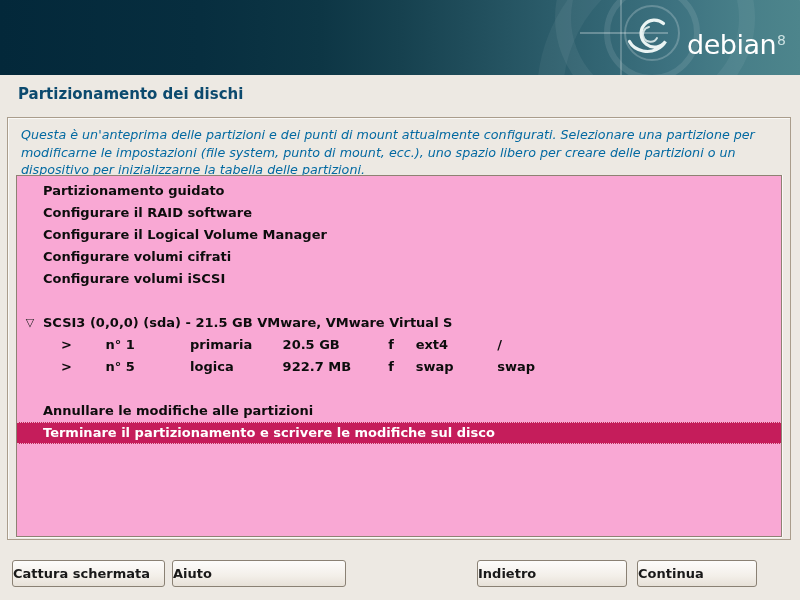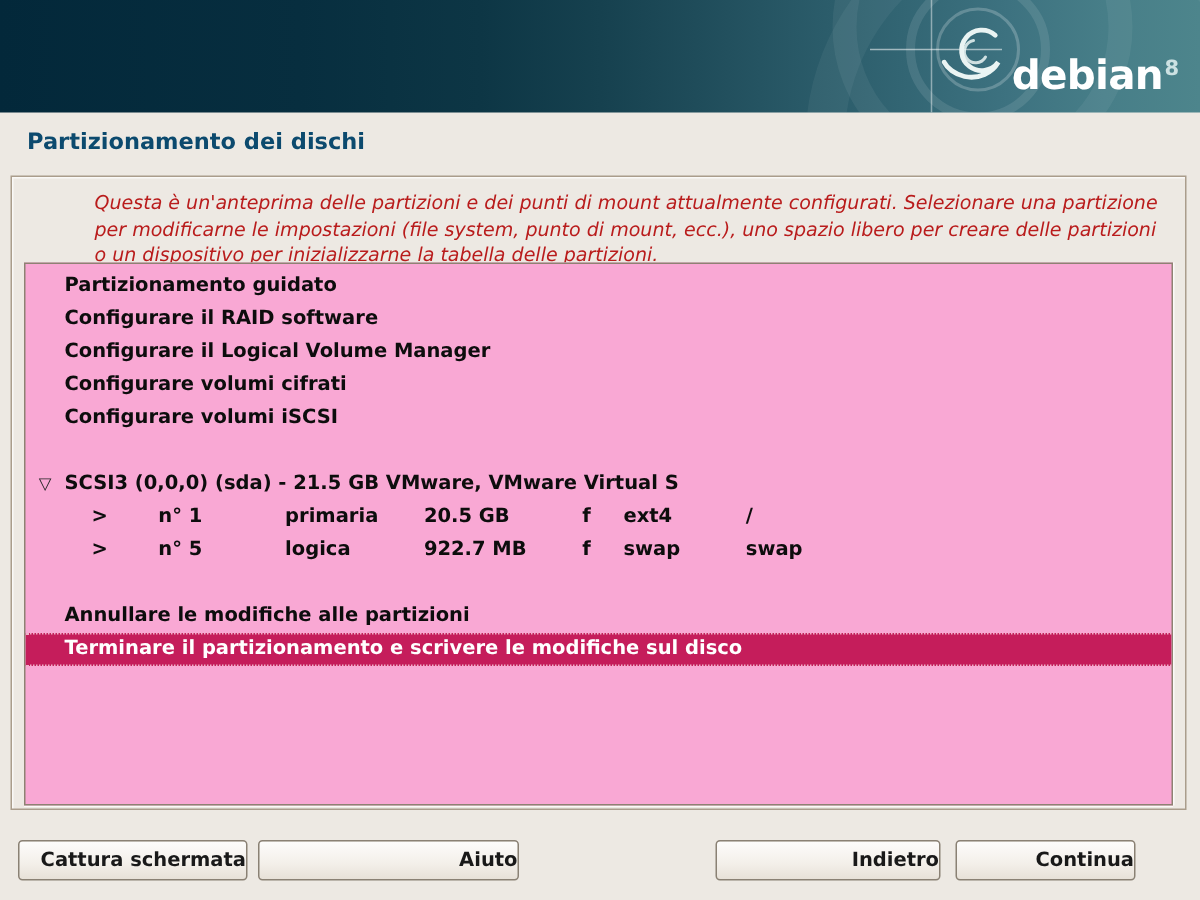--- a/index.html
+++ b/index.html
@@ -15,23 +15,23 @@
   .banner {
     position:absolute; left:0; top:0; width:800px; height:75px;
     background:linear-gradient(90deg,
       #03283a 0%, #072e3f 25%, #0d3645 40%, #16414f 50%,
       #1f4c5a 58%, #285866 66%, #326573 75%, #3d7280 84%,
       #477e88 92%, #4d858c 100%);
     overflow:hidden;
   }
   .banner svg { position:absolute; left:0; top:0; }
   .brand {
-    position:absolute; right:14px; top:32px;
+    position:absolute; right:14px; top:20px;
     color:#ffffff; font-size:27px; letter-spacing:-0.5px;
-    line-height:28px; font-weight:bold;
+    line-height:40px; font-weight:normal;
   }
   .brand sup {
     font-size:14px; color:rgba(222,238,238,0.88);
     vertical-align:9px; margin-left:1px; letter-spacing:0;
   }
 
   
   .page-title {
     position:absolute; left:18px; top:85px;
     font-size:15px; font-weight:bold; color:#0c4a6e;
@@ -39,21 +39,21 @@
 
   
   .frame {
     position:absolute; left:7px; top:117px; width:784px; height:423px;
     border:1px solid #aa9d8c;
     box-shadow:inset 1px 1px 0 rgba(255,255,255,0.7);
   }
   .description {
     padding:8px 12px 0 13px;
     font-size:12.7px; font-style:italic; line-height:17.6px;
-    color:#b91c1c; max-width:775px;margin-left:42px;
+    color:#0369a1; max-width:775px;
   }
 
   
   .listbox {
     position:absolute; left:8px; top:57px; width:766px; height:362px;
     background:#f9a8d4;
     border:1px solid #8e8273;
     box-shadow:0 1px 0 #fbfaf7, 1px 0 0 #fbfaf7;
     padding-top:4px;
     overflow:hidden;
@@ -83,21 +83,21 @@
     line-height:20px;
   }
 
   
   .btn {
     position:absolute; top:560px; height:27px;
     background:linear-gradient(#fdfcfb, #f3efe9 60%, #e7e1d8);
     border:1px solid #8a8174; border-radius:3px;
     font-family:"DejaVu Sans","Liberation Sans",sans-serif;
     font-size:13px; font-weight:bold; color:#191919;
-    text-align:right; cursor:pointer;
+    text-align:left; cursor:pointer;
   }
   .btn-screenshot { left:12px;  width:153px; }
   .btn-help       { left:172px; width:174px; }
   .btn-back       { left:477px; width:150px; }
   .btn-continue   { left:637px; width:120px; }
 </style>
 </head>
 <body>
 
 <div class="banner">

